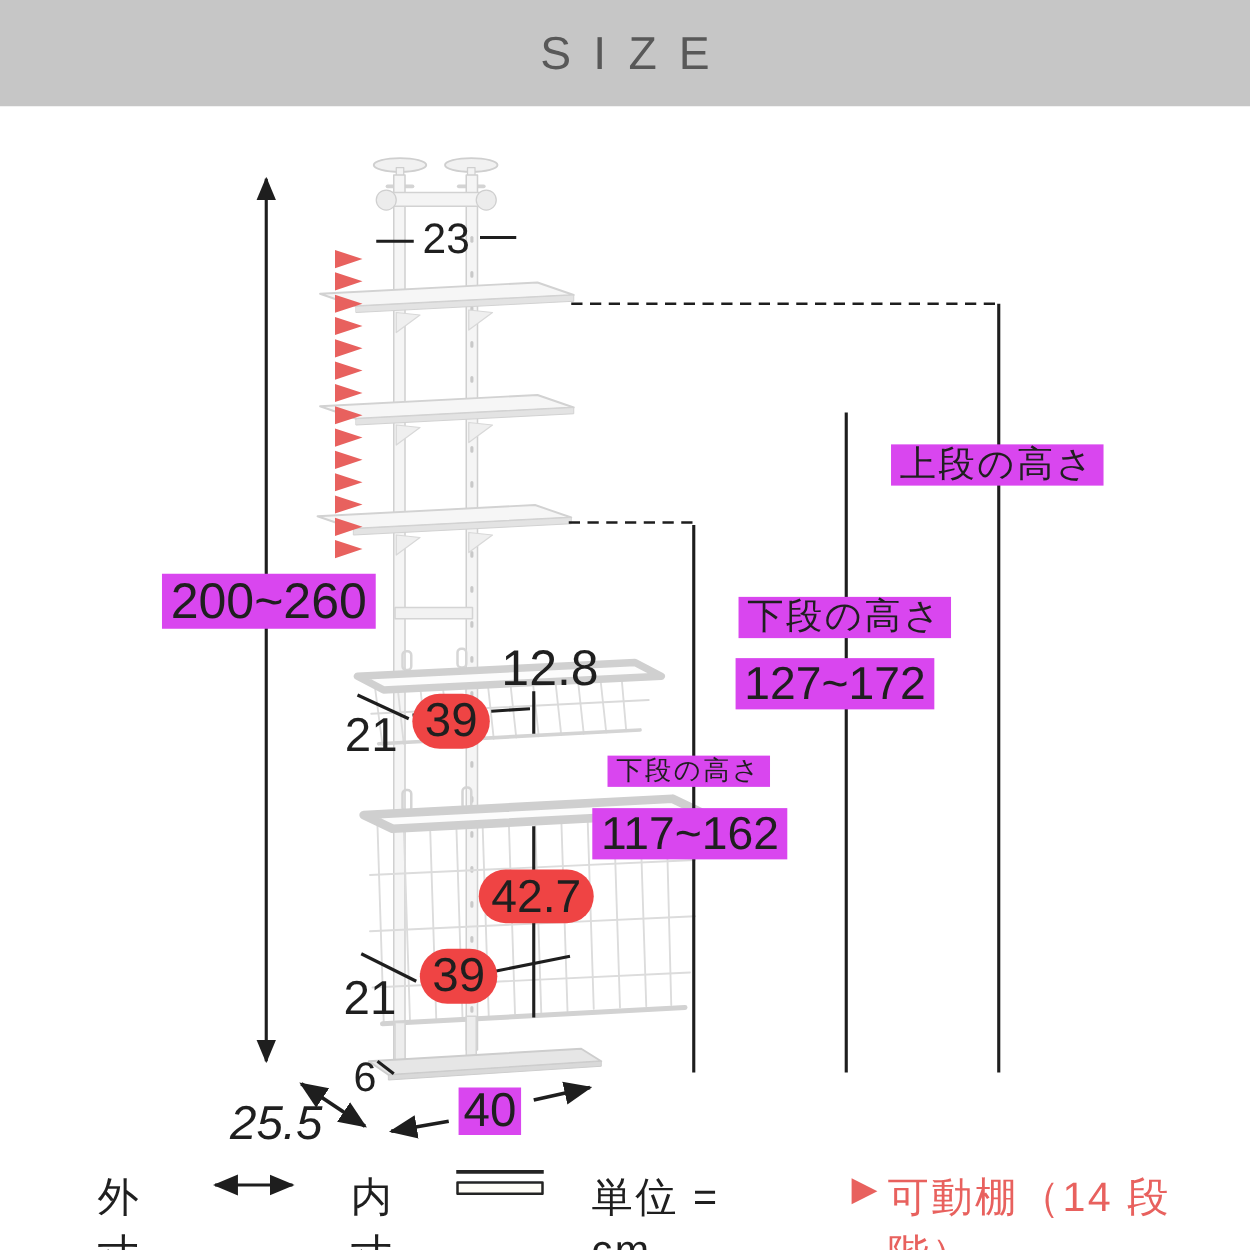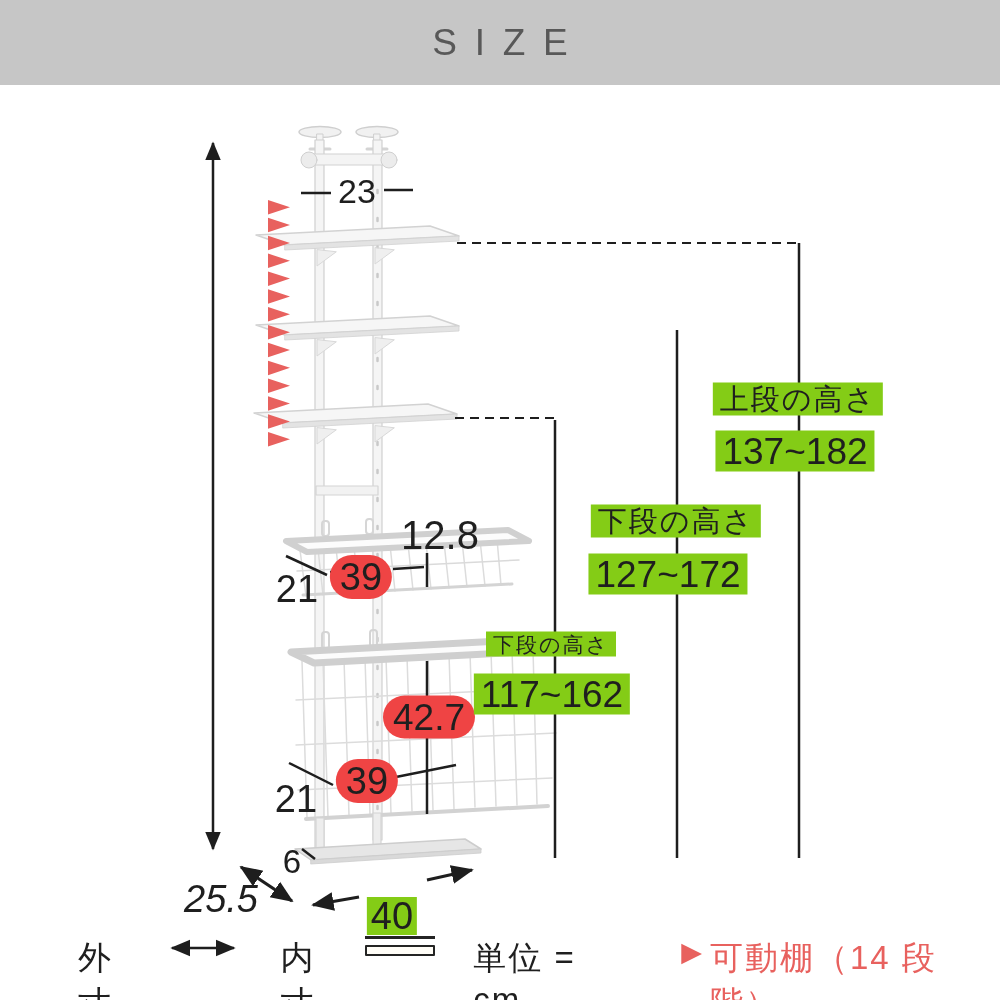--- a/index.html
+++ b/index.html
@@ -5,21 +5,21 @@
   html,body{margin:0;padding:0;background:#fff;}
   #page{position:relative;width:1000px;height:1000px;overflow:hidden;
         font-family:"Liberation Sans","DejaVu Sans",sans-serif;color:#1f1f1f;}
   #header{position:absolute;left:0;top:0;width:1000px;height:85px;
           background:#c6c6c6;display:flex;align-items:center;justify-content:center;}
   #header .title{font-size:37px;letter-spacing:0.48em;text-indent:0.48em;
                  color:#585858;font-weight:400;}
   svg.stage{position:absolute;left:0;top:0;}
   .lbl{position:absolute;transform:translate(-50%,-50%);white-space:nowrap;
        font-weight:300;color:#1f1f1f;line-height:1;}
-  .halo{background:#84cc16;padding:2px 7px;margin-top:27px;}
+  .halo{background:#d946ef;padding:2px 7px;}
   .bubble{background:#ef4444;padding:3px 10px;border-radius:28px;}
   .jp{font-weight:400;letter-spacing:2px;}
   #legend{position:absolute;left:78px;top:936px;height:52px;display:flex;
           align-items:flex-start;}
   #legend .txt{font-size:33px;font-weight:400;}
   .inner-sym{width:72px;margin-left:16px;}
   .inner-sym .top{height:0;border-top:3px solid #242424;}
   .inner-sym .bar{margin-top:6px;height:7px;border:2px solid #242424;
                   background:#fffdf7;border-radius:1px;}
   .red{color:#e8615e;}
@@ -148,35 +148,35 @@
       <path d="M336,780 L355,778 M396,777 L456,765" stroke-width="2.5"></path>
 
       <path d="M302,849 L315,859" stroke-width="2.5"></path>
       <path d="M359,897 L313,905" stroke-width="3" marker-end="url(#ah)"></path>
       <path d="M427,880 L472,870" stroke-width="3" marker-end="url(#ah)"></path>
       <line x1="241" y1="867" x2="292" y2="901" stroke-width="3" marker-start="url(#ah)" marker-end="url(#ah)"></line>
     </g>
   </svg>
 
   <div class="lbl" style="left:357px;top:191px;font-size:34px;">23</div>
+  <div class="lbl halo" style="left:215px;top:481px;font-size:40px;">200~260</div>
 
   <div class="lbl" style="left:440px;top:535px;font-size:40px;">12.8</div>
   <div class="lbl bubble" style="left:361px;top:577px;font-size:38px;">39</div>
   <div class="lbl" style="left:297px;top:589px;font-size:38px;">21</div>
 
   <div class="lbl bubble" style="left:429px;top:717px;font-size:37px;">42.7</div>
   <div class="lbl bubble" style="left:367px;top:781px;font-size:38px;">39</div>
   <div class="lbl" style="left:296px;top:799px;font-size:38px;">21</div>
 
   <div class="lbl" style="left:292px;top:861px;font-size:33px;">6</div>
   <div class="lbl halo" style="left:392px;top:889px;font-size:38px;padding:0 4px;text-align:center;">40</div>
   <div class="lbl" style="left:221px;top:899px;font-size:38px;font-style:italic;">25.5</div>
 
   <div class="lbl halo jp" style="left:798px;top:372px;font-size:29px;">上段の高さ</div>
-  <div class="lbl halo" style="left:795px;top:424px;font-size:37px;">137~182</div>
   <div class="lbl halo jp" style="left:676px;top:494px;font-size:29px;">下段の高さ</div>
   <div class="lbl halo" style="left:668px;top:547px;font-size:37px;">127~172</div>
   <div class="lbl halo jp" style="left:551px;top:617px;font-size:21px;">下段の高さ</div>
   <div class="lbl halo" style="left:552px;top:667px;font-size:37px;">117~162</div>
 
   <div id="legend">
     <span class="txt jp">外寸</span>
     <svg width="82" height="24" style="margin-left:16px;">
       <defs>
         <marker id="ah2" viewBox="0 0 12 10" refX="11" refY="5" markerWidth="8" markerHeight="7.5" orient="auto-start-reverse">

